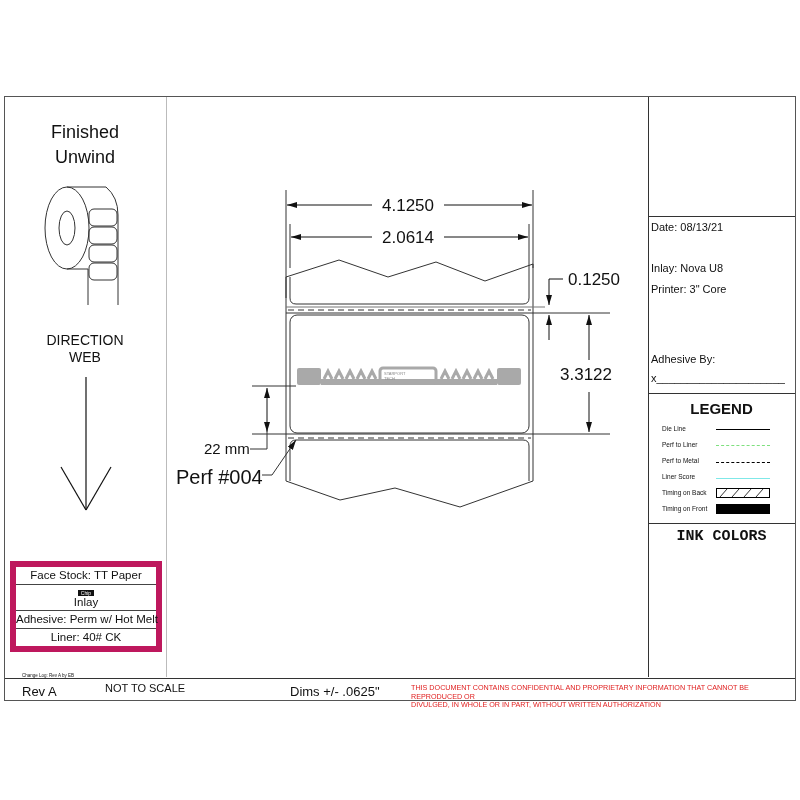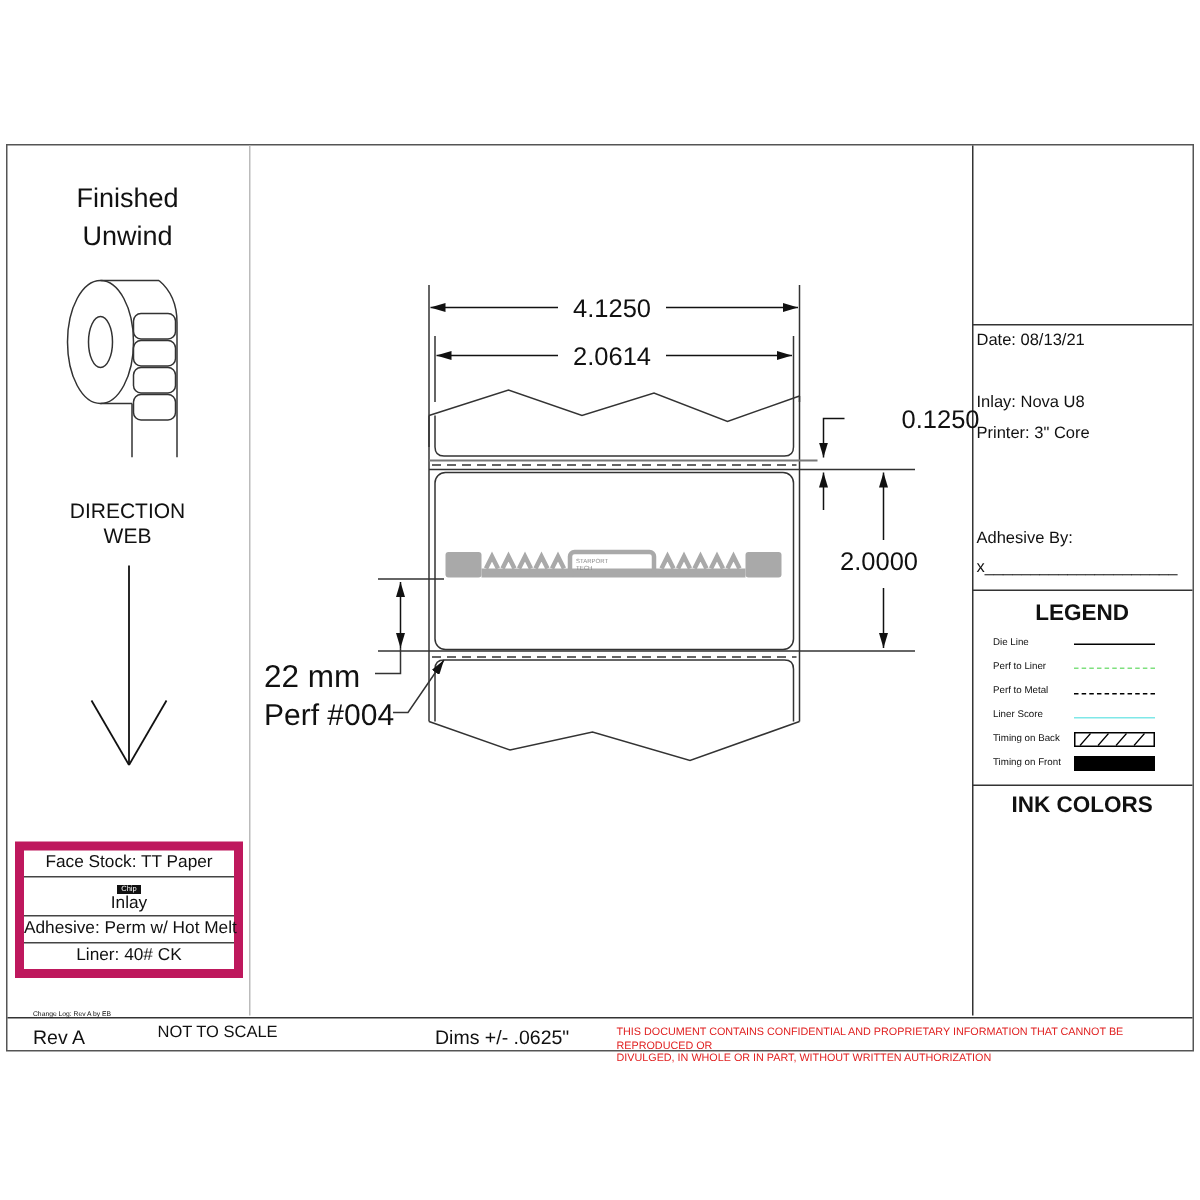--- a/index.html
+++ b/index.html
@@ -129,23 +129,23 @@
 
   <polyline points="563,279 549,279 549,305" fill="none" stroke="#111" stroke-width="1" marker-end="url(#arr)"></polyline>
   <line x1="549" y1="340" x2="549" y2="315" stroke="#111" stroke-width="1" marker-end="url(#arr)"></line>
 
   <line x1="589" y1="315" x2="589" y2="360" stroke="#111" stroke-width="1" marker-start="url(#arr)"></line>
   <line x1="589" y1="392" x2="589" y2="432" stroke="#111" stroke-width="1" marker-end="url(#arr)"></line>
 </svg>
 
 <div class="abs center" style="left:372px; top:196px; width:72px; font-size:17px;">4.1250</div>
 <div class="abs center" style="left:372px; top:228px; width:72px; font-size:17px;">2.0614</div>
-<div class="abs" style="left:568px; top:270px; font-size:17px;margin-left:33px;">0.1250</div>
-<div class="abs" style="left:560px; top:365px; font-size:17px;">2.0000</div>
-<div class="abs" style="left:176px; top:440px; font-size:21px;">22 mm</div>
+<div class="abs" style="left:568px; top:270px; font-size:17px;">0.1250</div>
+<div class="abs" style="left:560px; top:365px; font-size:17px;">3.3122</div>
+<div class="abs" style="left:204px; top:440px; font-size:15px;">22 mm</div>
 <div class="abs" style="left:176px; top:466px; font-size:20px;">Perf #004</div>
 
 <div class="hline" style="left:648px; top:216px; width:147px;"></div>
 <div class="right-text" style="top:221px;">Date: 08/13/21</div>
 <div class="right-text" style="top:262px;">Inlay: Nova U8</div>
 <div class="right-text" style="top:283px;">Printer: 3" Core</div>
 <div class="right-text" style="top:353px;">Adhesive By:</div>
 <div class="right-text" style="top:372px;">x_____________________</div>
 
 <div class="hline" style="left:648px; top:393px; width:147px;"></div>
@@ -178,21 +178,21 @@
   <rect x="0.5" y="0.5" width="53" height="9" fill="none" stroke="#000"></rect>
   <path d="M4,9 L11,1 M16,9 L23,1 M28,9 L35,1 M40,9 L47,1" stroke="#000" stroke-width="0.8"></path>
 </svg>
 
 <div class="legend-row" style="top:504px;">
   <span>Timing on Front</span>
 </div>
 <div class="abs" style="left:716px; top:504px; width:54px; height:10px; background:#000;"></div>
 
 <div class="hline" style="left:648px; top:523px; width:147px;"></div>
-<div class="abs center" style="left:648px; top:528px; width:147px; font-size:15px; font-weight:bold;">INK COLORS</div>
+<div class="abs center" style="left:648px; top:528px; width:147px; font-size:15px; font-weight:bold;font-family:Liberation Mono, monospace;">INK COLORS</div>
 
 <div class="footer-text" style="left:22px;">Rev A</div>
 <div class="footer-text" style="left:105px; font-size:11px; top:682px;">NOT TO SCALE</div>
 <div class="footer-text" style="left:290px;">Dims +/- .0625"</div>
 <div class="confidential">
   <div>THIS DOCUMENT CONTAINS CONFIDENTIAL AND PROPRIETARY INFORMATION THAT CANNOT  BE REPRODUCED OR</div>
   <div>DIVULGED, IN WHOLE OR IN PART, WITHOUT WRITTEN    AUTHORIZATION</div>
 </div>
 
 </body></html>

